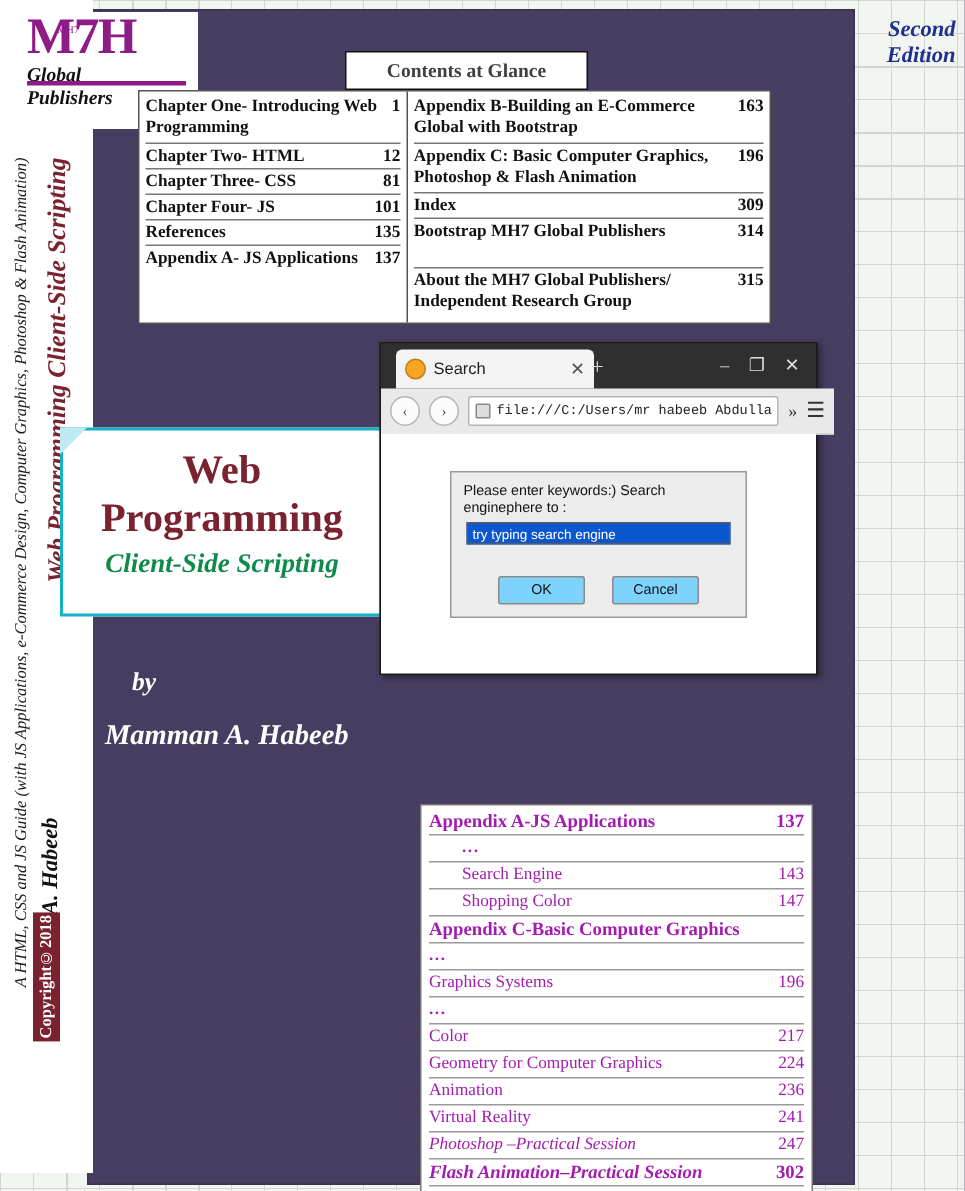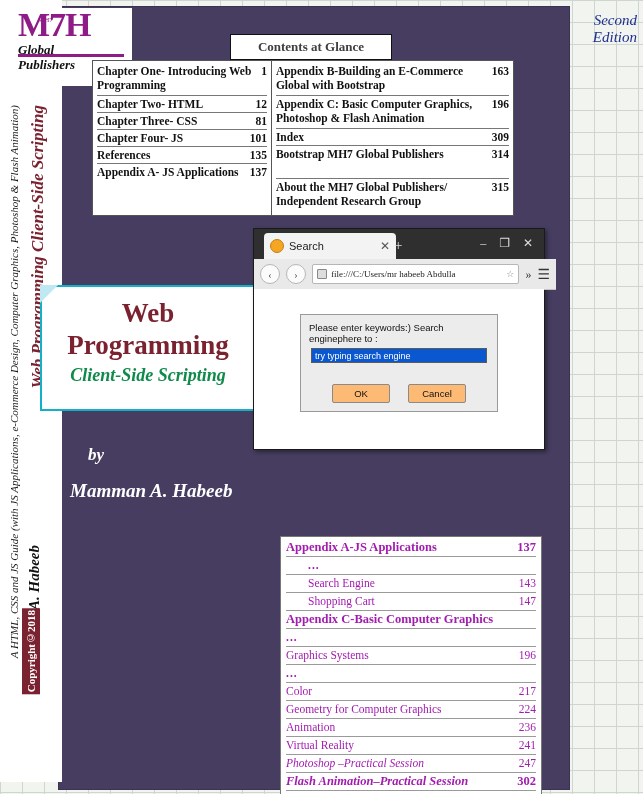--- a/index.html
+++ b/index.html
@@ -105,21 +105,21 @@
     color:#111;font-weight:bold;font-style:italic;font-size:13px;
     padding-left:6px;line-height:15px;
   }
   .pub-underline{
     position:absolute;left:6px;top:46px;width:106px;height:3px;background:#8e1b86;
   }
   
   .second-ed{
     position:absolute;right:6px;top:12px;width:78px;
     color:#1d2f8f;
-    font-weight:normal;font-style:italic;font-size:15px;
+    font-weight:bold;font-style:italic;font-size:15px;
     text-align:right;line-height:17px;
   }
   
   .cag{
     position:absolute;left:230px;top:34px;width:160px;height:24px;
     background:#ffffff;
     border:1px solid #111;
     display:flex;align-items:center;justify-content:center;
     font-weight:bold;font-size:13px;color:#404040;
   }
@@ -204,22 +204,22 @@
     border-bottom:1px solid #c4c4c4;
     display:flex;align-items:center;gap:6px;padding:0 6px;
   }
   .nav-circle{
     width:18px;height:18px;border-radius:50%;background:#fbfbfb;border:1px solid #b6b6b6;
     display:flex;align-items:center;justify-content:center;font-size:10px;color:#555;
   }
   .urlbar{
     flex:1;height:18px;background:#ffffff;border:1px solid #b6b6b6;border-radius:2px;
     display:flex;align-items:center;gap:4px;padding:0 4px;
-    font-family:Liberation Serif, serif;font-size:9px;color:#222;
-    overflow:hidden;white-space:nowrap;justify-content:center;
+    font-family:Liberation Mono, monospace;font-size:9px;color:#222;
+    overflow:hidden;white-space:nowrap;
   }
   .url-lock{width:8px;height:8px;border:1px solid #888;border-radius:1px;background:#ddd;flex:0 0 auto;}
   .url-star{margin-left:auto;color:#888;font-size:9px;}
   .nav-more{color:#333;font-size:12px;}
   .nav-menu{color:#333;font-size:14px;}
   .br-content{
     position:absolute;left:0;top:60px;width:290px;height:160px;background:#ffffff;
   }
   .dialog{
     position:absolute;left:46px;top:25px;width:196px;height:96px;
@@ -230,21 +230,21 @@
     padding:7px 8px 0 8px;font-size:9.5px;color:#111;line-height:11px;
   }
   .dlg-input{
     margin:4px 10px 0 10px;height:13px;background:#0b57d0;border:1px solid #5b5b5b;
     color:#ffffff;font-size:9px;display:flex;align-items:center;padding-left:3px;
   }
   .dlg-btns{
     position:absolute;left:0;bottom:8px;width:196px;display:flex;justify-content:center;gap:18px;
   }
   .dlg-btn{
-    width:56px;height:17px;background:#fdba74;border:1px solid #8a8a8a;border-radius:2px;
+    width:56px;height:17px;background:#7dd3fc;border:1px solid #8a8a8a;border-radius:2px;
     font-size:9.5px;color:#111;display:flex;align-items:center;justify-content:center;
   }
   
   .appx{
     position:absolute;left:280px;top:536px;width:250px;
     background:#ffffff;
     border:1px solid #777;
     padding:2px 5px 3px 5px;
   }
   .ax-row{
@@ -396,21 +396,21 @@
       </div>
       <div class="ax-row dots">
         <span class="t ind">...</span>
         <span class="p"></span>
       </div>
       <div class="ax-row">
         <span class="t ind">Search Engine</span>
         <span class="p">143</span>
       </div>
       <div class="ax-row">
-        <span class="t ind">Shopping Cart</span>
+        <span class="t ind">Shopping Color</span>
         <span class="p">147</span>
       </div>
       <div class="ax-row head">
         <span class="t">Appendix C-Basic Computer Graphics</span>
         <span class="p"></span>
       </div>
       <div class="ax-row dots">
         <span class="t">...</span>
         <span class="p"></span>
       </div>

